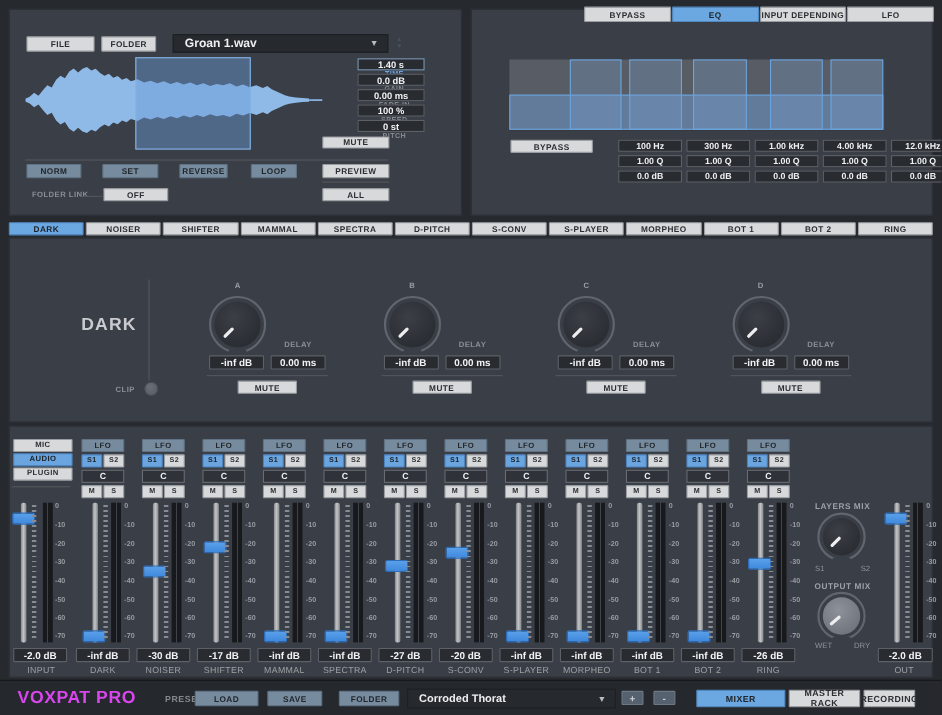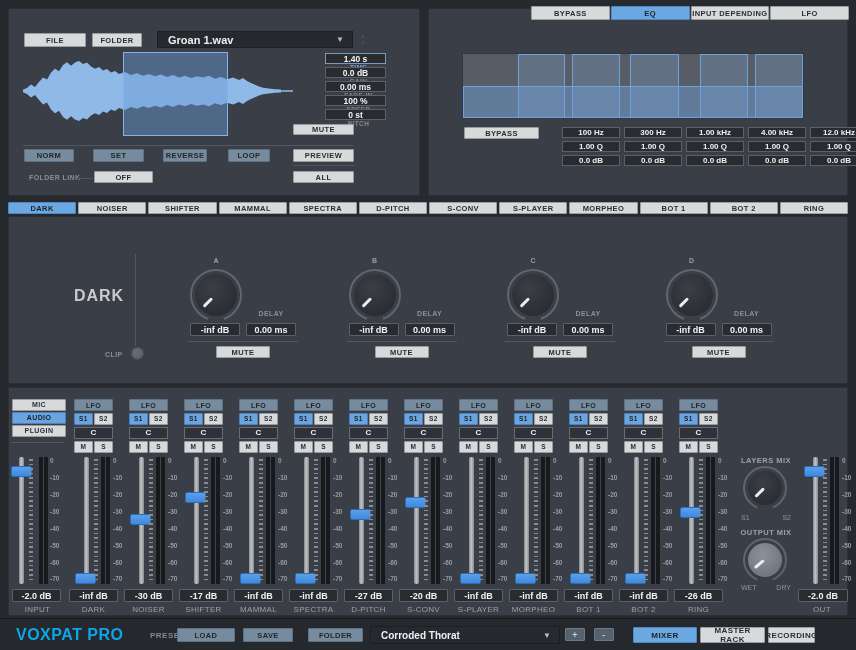--- a/index.html
+++ b/index.html
@@ -139,21 +139,21 @@
   #layers-title{top:68px;} #output-title{top:140px;}
   #layers-knob{left:27px;top:78px;width:44px;height:44px;}
   #output-knob{left:27px;top:150px;width:44px;height:44px;}
   .mix-sub{position:absolute;left:25px;width:50px;display:flex;justify-content:space-between;
            font:7px "Liberation Sans",sans-serif;color:#8f939b;}
   #layers-sub{top:126px;} #output-sub{top:196px;}
 
   
   #footer{position:absolute;left:0;top:618px;width:856px;height:32px;background:#25282c;border-top:1px solid #17191c;}
   #app-name{position:absolute;left:16px;top:0;height:32px;display:flex;align-items:center;
-            font:bold 16px "Liberation Sans",sans-serif;letter-spacing:.5px;color:#0ea5e9;}
+            font:bold 16px "Liberation Sans",sans-serif;letter-spacing:.5px;color:#d946ef;}
   #presets-label{position:absolute;left:134px;top:12px;font:bold 8px "Liberation Sans",sans-serif;letter-spacing:.5px;color:#85898e;padding-left:16px;}
   #load-btn{left:177px;top:9px;width:58px;height:14px;}
   #save-btn{left:243px;top:9px;width:50px;height:14px;}
   #fol-btn{left:308px;top:9px;width:55px;height:14px;}
   #preset-dropdown{left:370px;top:7px;width:190px;height:18px;font-size:10px;}
   #plus-btn{left:565px;top:9px;width:20px;height:13px;background:#566170;border:1px solid #6d7885;color:#ccd1d6;font:bold 9px "Liberation Sans",sans-serif;}
   #minus-btn{left:594px;top:9px;width:20px;height:13px;background:#566170;border:1px solid #6d7885;color:#ccd1d6;font:bold 9px "Liberation Sans",sans-serif;}
   #view-tabs{position:absolute;left:633px;top:8px;height:16px;display:flex;gap:3px;}
   .view-tab{flex:none;font-size:8px;}
 </style>
@@ -802,18 +802,18 @@
     <button class="btn slate" id="load-btn">LOAD</button>
     <button class="btn slate" id="save-btn">SAVE</button>
     <button class="btn slate" id="fol-btn">FOLDER</button>
     <div class="dropdown" id="preset-dropdown">
       <span>Corroded Thorat</span>
       <span class="dd-arrow">▼</span>
     </div>
     <button class="btn" id="plus-btn">+</button>
     <button class="btn" id="minus-btn">-</button>
     <div id="view-tabs">
-        <button class="tab view-tab active" style="width: 64px;">MIXER</button>
+        <button class="tab view-tab active" style="width: 81px;">MIXER</button>
         <button class="tab view-tab" style="width: 65px;">MASTER RACK</button>
         <button class="tab view-tab" style="width: 47px;">RECORDING</button>
       </div>
   </footer>
 </div>
 
 </body></html>

